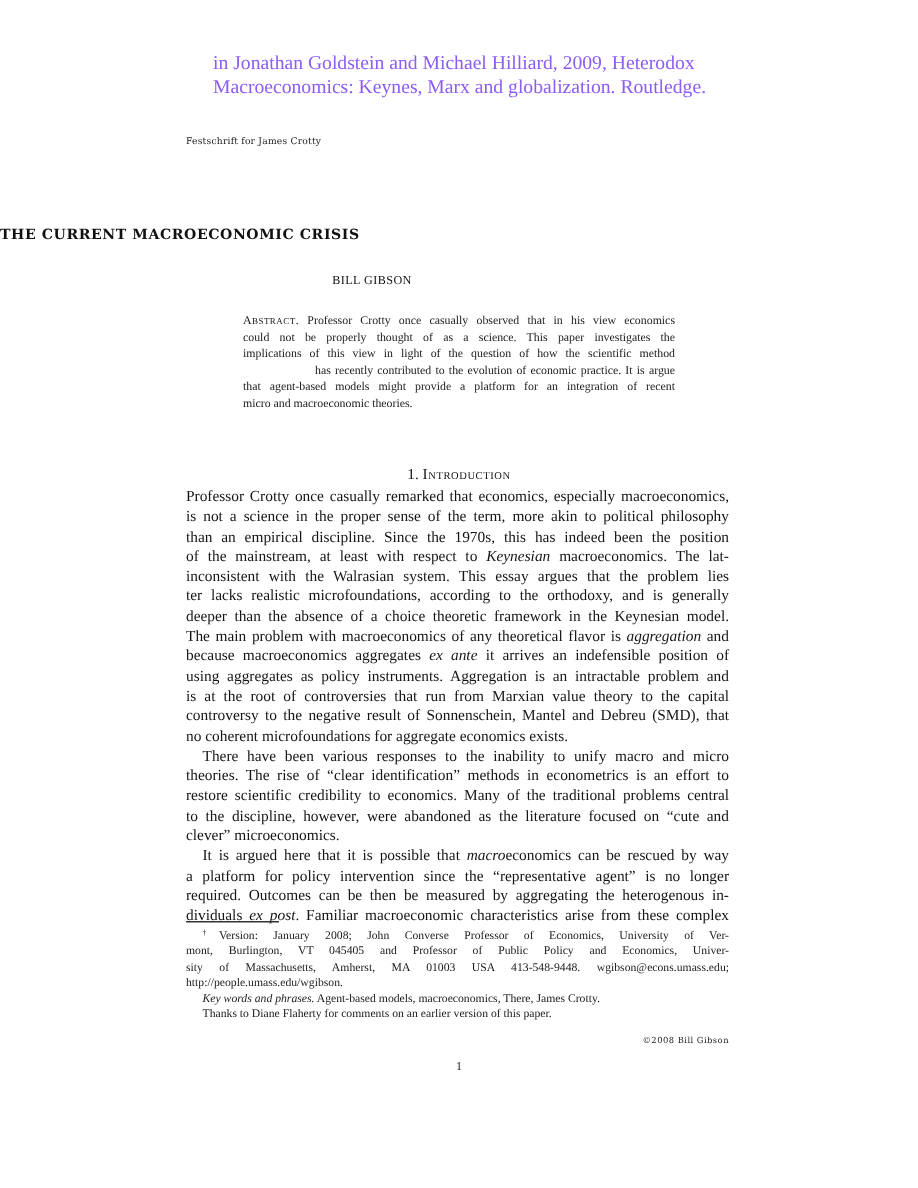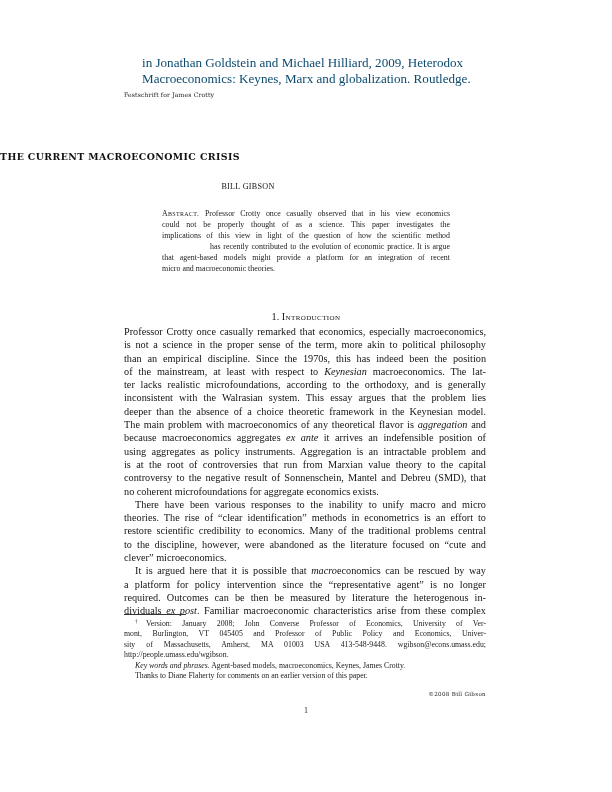--- a/index.html
+++ b/index.html
@@ -11,26 +11,26 @@
       width: 612px;
       height: 792px;
       position: relative;
       overflow: hidden;
       font-family: "DejaVu Serif", "Liberation Serif", serif;
       color: #1a1a1a;
     }
     .citation {
       position: absolute;
       left: 142px;
-      top: 55px;
+      top: 34px;
       width: 340px;
       font-family: "Liberation Serif", serif;
       font-size: 13.1px;
       line-height: 16px;
-      color: #0c4a6e;
+      color: #8b5cf6;
     }
     .running-head {
       position: absolute;
       left: 124px;
       top: 91px;
       font-family: "DejaVu Serif", serif;
       font-size: 6.1px;
       letter-spacing: 0.15px;
       color: #222;
     }
@@ -188,57 +188,57 @@
   <span>1.</span>
   <span class="sc">Introduction</span>
 </div>
 
 <div class="body-text">
   <div>
       <span class="line">Professor Crotty once casually remarked that economics, especially macroeconomics,</span>
       <span class="line">is not a science in the proper sense of the term, more akin to political philosophy</span>
       <span class="line">than an empirical discipline.  Since the 1970s, this has indeed been the position</span>
       <span class="line">of the mainstream, at least with respect to <em>Keynesian</em> macroeconomics.  The lat-</span>
+      <span class="line">inconsistent with the Walrasian system.  This essay argues that the problem lies</span>
       <span class="line">ter lacks realistic microfoundations, according to the orthodoxy, and is generally</span>
-      <span class="line">inconsistent with the Walrasian system.  This essay argues that the problem lies</span>
       <span class="line">deeper than the absence of a choice theoretic framework in the Keynesian model.</span>
       <span class="line">The main problem with macroeconomics of any theoretical flavor is <em>aggregation</em> and</span>
       <span class="line">because macroeconomics aggregates <em>ex ante</em> it arrives an indefensible position of</span>
       <span class="line">using aggregates as policy instruments.  Aggregation is an intractable problem and</span>
       <span class="line">is at the root of controversies that run from Marxian value theory to the capital</span>
       <span class="line">controversy to the negative result of Sonnenschein, Mantel and Debreu (SMD), that</span>
       <span class="line last">no coherent microfoundations for aggregate economics exists.</span>
     </div>
   <div>
       <span class="line" style="padding-left: 11px;">There have been various responses to the inability to unify macro and micro</span>
       <span class="line">theories. The rise of “clear identification” methods in econometrics is an effort to</span>
       <span class="line">restore scientific credibility to economics. Many of the traditional problems central</span>
       <span class="line">to the discipline, however, were abandoned as the literature focused on “cute and</span>
       <span class="line last">clever” microeconomics.</span>
     </div>
   <div>
       <span class="line" style="padding-left: 11px;">It is argued here that it is possible that <em>macro</em>economics can be rescued by way</span>
       <span class="line">a platform for policy intervention since the “representative agent” is no longer</span>
-      <span class="line">required.  Outcomes can be then be measured by literature the heterogenous in-</span>
+      <span class="line">required.  Outcomes can be then be measured by aggregating the heterogenous in-</span>
       <span class="line">dividuals <em>ex post</em>.  Familiar macroeconomic characteristics arise from these complex</span>
     </div>
 </div>
 
 <div class="footnote-rule"></div>
 
 <div class="footnotes">
   <div class="fn-block">
     <span class="line" style="padding-left:11px;">
       <sup>†</sup><span>Version:  January  2008;  John  Converse  Professor  of  Economics,  University  of  Ver-</span>
     </span>
     <span class="line">mont,  Burlington,  VT  045405  and  Professor  of   Public  Policy  and  Economics,  Univer-</span>
     <span class="line">sity  of  Massachusetts,  Amherst,  MA  01003  USA  413-548-9448.    wgibson@econs.umass.edu;</span>
     <span class="line last">http://people.umass.edu/wgibson.</span>
   </div>
   <div style="padding-left:11px;">
-    <em>Key words and phrases.</em><span> Agent-based models, macroeconomics, Keynes, James Crotty.</span>
+    <em>Key words and phrases.</em><span> Agent-based models, macroeconomics, There, James Crotty.</span>
   </div>
   <div style="padding-left:11px;">Thanks to Diane Flaherty for comments on an earlier version of this paper.</div>
 </div>
 
 <div class="copyright">©2008  Bill  Gibson</div>
 
 <div class="page-number">1</div>
 
 </body></html>

